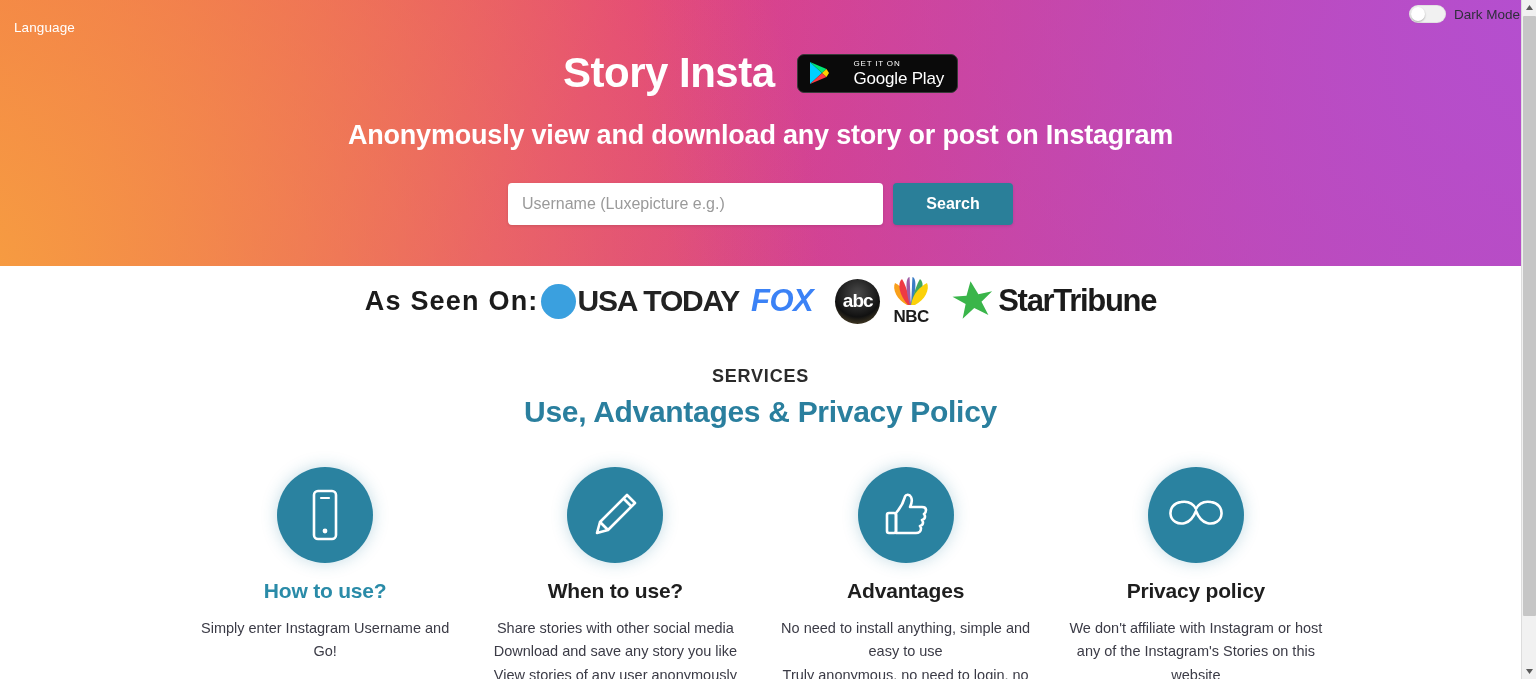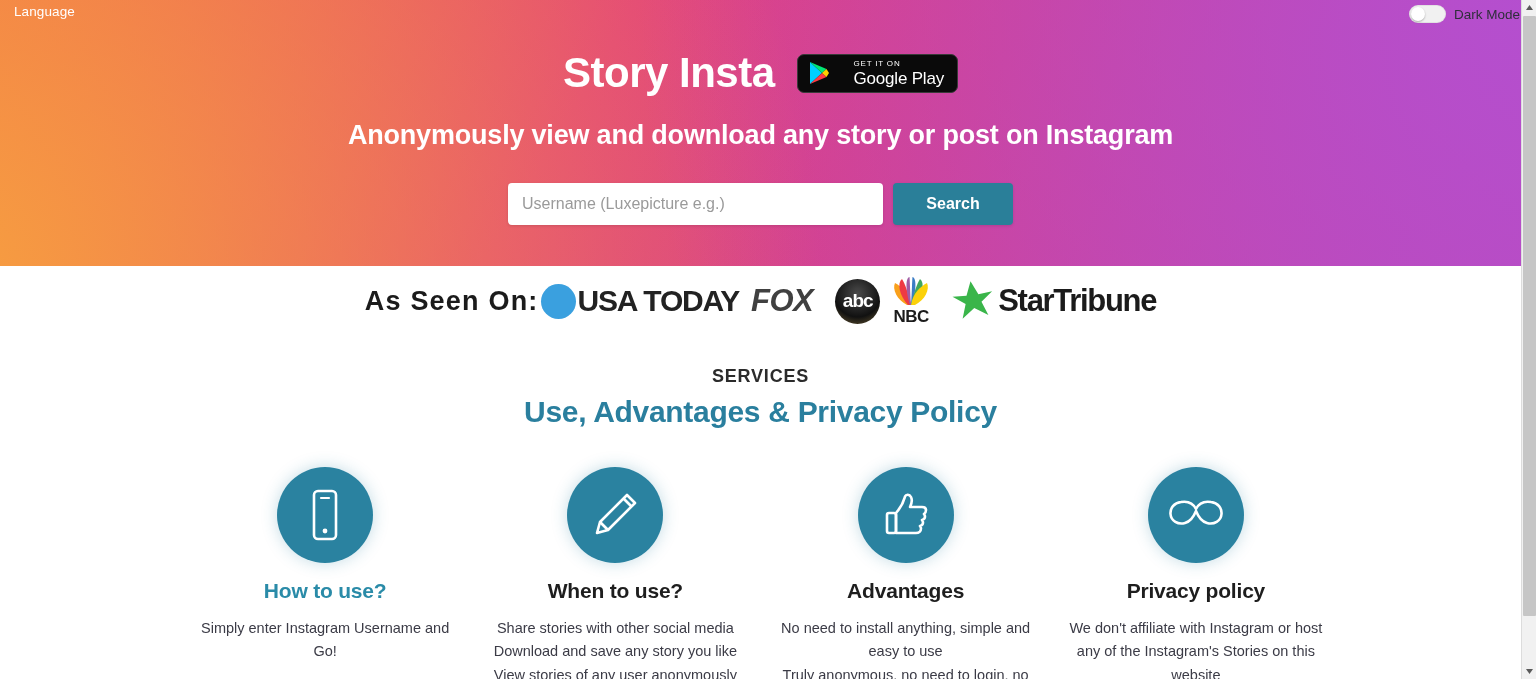--- a/index.html
+++ b/index.html
@@ -37,21 +37,21 @@
     height: 266px;
     background:
       radial-gradient(circle at 102% 2%, #b44fd0 0%, rgba(180,79,208,0) 58%),
       radial-gradient(circle at -4% 108%, #f7a03f 0%, rgba(247,160,63,0) 55%),
       linear-gradient(120deg, #ef5f53 0%, #e2417e 38%, #d5408c 62%, #bf46ae 100%);
     overflow: hidden;
   }
 
   .lang-link {
     position: absolute;
-    left: 14px; top: 4px;
+    left: 14px; top: 20px;
     color: #ffffff;
     font-size: 13.5px;
     letter-spacing: .1px;
     text-decoration: none;
     cursor: pointer;
   }
 
   .darkmode-wrap {
     position: absolute;
     right: 1px; top: 5px;
@@ -196,21 +196,21 @@
   }
   .usa-text {
     font-size: 30px;
     font-weight: bold;
     color: #222;
     letter-spacing: -1.2px;
   }
   .fox-logo {
     font-size: 31px;
     font-weight: bold;
-    color: #404040;
+    color: #3b82f6;
     letter-spacing: -.5px;
     font-style: italic;
     margin-right: 22px;
   }
   .abc-logo {
     width: 45px; height: 45px;
     border-radius: 50%;
     background: radial-gradient(circle at 50% 32%, #4a4a4a 0%, #111 62%, #6b5a33 100%);
     color: #fff;
     display: flex;

